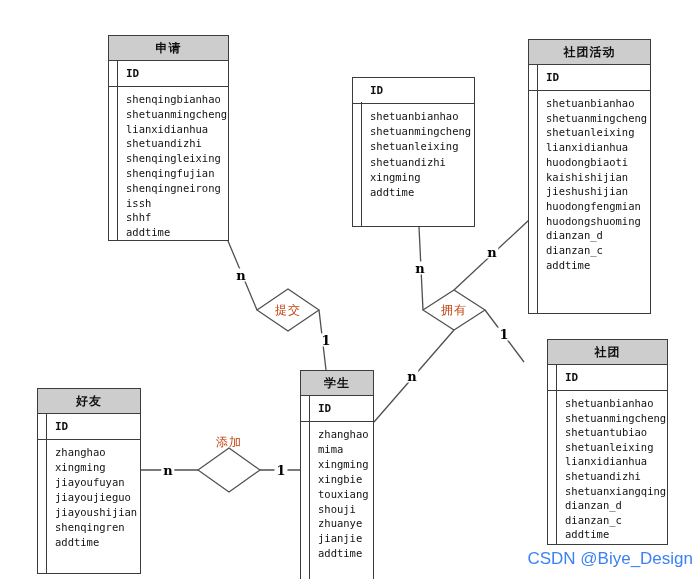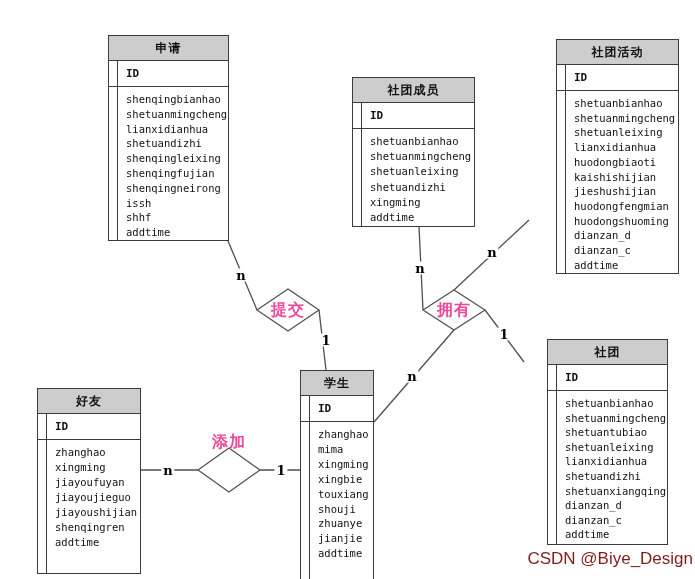--- a/index.html
+++ b/index.html
@@ -13,32 +13,32 @@
   .entity .idrow{height:26px;border-bottom:1px solid #3c3c3c;display:flex;align-items:center;
                  padding-left:17px;box-sizing:border-box;
                  font-family:"DejaVu Sans Mono",monospace;font-weight:bold;font-size:11px;}
   .entity .attrs{padding:5px 0 0 17px;font-family:"DejaVu Sans Mono",monospace;
                  font-size:10.5px;overflow:hidden;}
   .entity .attrs div{line-height:var(--lh,15px);white-space:nowrap;}
   .keycol{position:absolute;left:8px;top:24px;bottom:0;width:1px;background:#3c3c3c;}
 
   #e-shenqing {left:108px;top:35px; width:121px;height:206px;--lh:14.8px;}
   #e-chengyuan{left:352px;top:77px; width:123px;height:150px;--lh:15.2px;}
-  #e-huodong  {left:556px;top:39px; width:123px;height:235px;--lh:14.7px;}
+  #e-huodong  {left:528px;top:39px; width:123px;height:275px;--lh:14.7px;}
   #e-shetuan  {left:547px;top:339px;width:121px;height:206px;--lh:14.6px;}
   #e-xuesheng {left:300px;top:370px;width:74px; height:247px;--lh:14.9px;}
   #e-haoyou   {left:37px; top:388px;width:104px;height:186px;--lh:15.0px;}
 
-  .dlabel{position:absolute;transform:translate(-50%,-50%);font-size:16px;font-weight:700;
-          letter-spacing:1px;color:#ec4899;}
+  .dlabel{position:absolute;transform:translate(-50%,-50%);font-size:12px;font-weight:400;
+          letter-spacing:1px;color:#c2410c;}
   .card{position:absolute;transform:translate(-50%,-50%);
         font-family:"DejaVu Serif",serif;font-weight:bold;font-size:13px;line-height:1;
         background:#ffffff;padding:0 2px;color:#000;}
   .watermark{position:absolute;top:549px;right:2px;font-family:"Liberation Sans",sans-serif;
-             font-size:17px;color:#7f1d1d;}
+             font-size:17px;color:#3b82f6;}
 </style>
 </head>
 <body>
 
 <div class="canvas">
 
   <svg class="lines-layer" width="695" height="579" viewBox="0 0 695 579">
 
     <line x1="228" y1="241" x2="257" y2="310" stroke="#4f4f4f" stroke-width="1.3"></line>
     <line x1="319" y1="310" x2="326" y2="370" stroke="#4f4f4f" stroke-width="1.3"></line>
@@ -66,21 +66,20 @@
         <div>shenqingfujian</div>
         <div>shenqingneirong</div>
         <div>issh</div>
         <div>shhf</div>
         <div>addtime</div>
       </div>
     <div class="keycol"></div>
   </div>
 
   <div class="entity" id="e-chengyuan">
-    <div class="title">社团成员</div>
     <div class="idrow">ID</div>
     <div class="attrs">
         <div>shetuanbianhao</div>
         <div>shetuanmingcheng</div>
         <div>shetuanleixing</div>
         <div>shetuandizhi</div>
         <div>xingming</div>
         <div>addtime</div>
       </div>
     <div class="keycol"></div>

